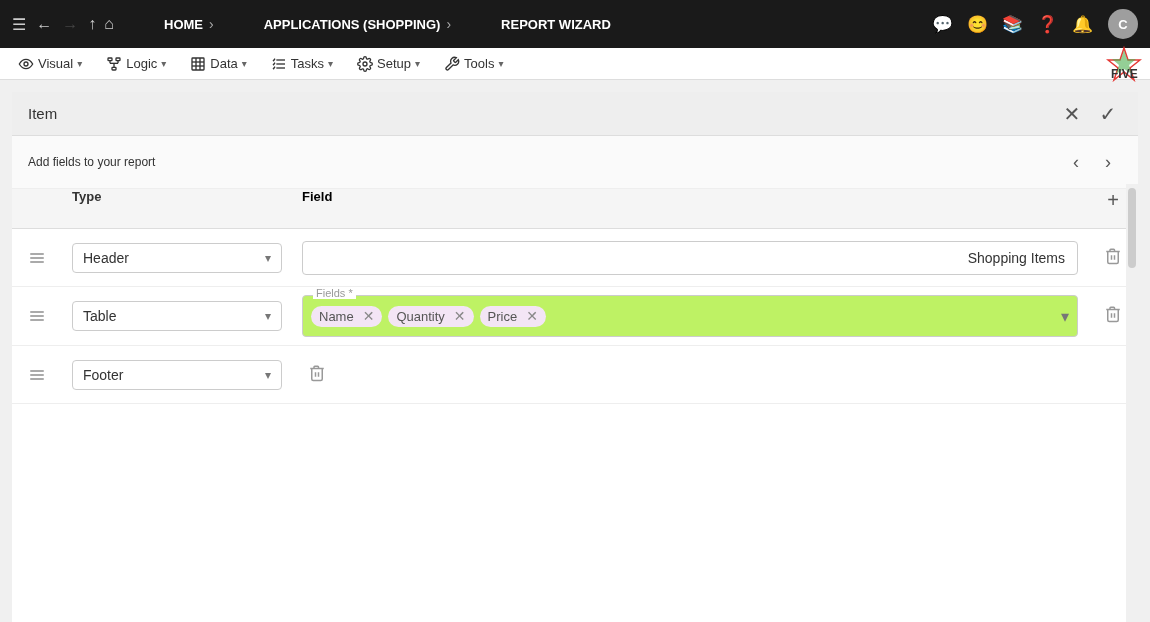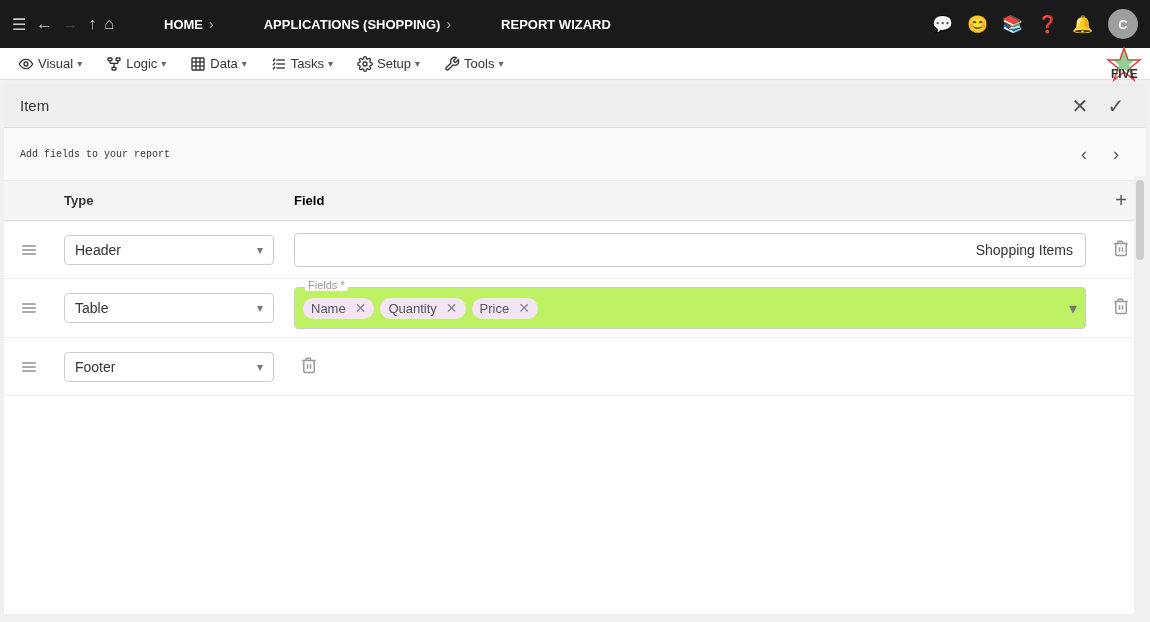--- a/index.html
+++ b/index.html
@@ -43,21 +43,21 @@
       cursor: pointer;
       font-size: 13px;
       color: #333;
       border-radius: 4px;
     }
     .menu-item svg { width: 16px; height: 16px; }
     .menu-arrow { font-size: 10px; color: #666; }
     .logo-area { margin-left: auto; display: flex; align-items: center; }
 
     
-    .content { background: #fff; margin: 4px; height: calc(622px - 92px); }
+    .content { background: #fff; margin: 12px; height: calc(622px - 92px); }
 
     
     .item-header {
       background: #eeeeee;
       padding: 0 16px;
       height: 44px;
       display: flex;
       align-items: center;
       justify-content: space-between;
       border-bottom: 1px solid #ddd;
@@ -66,29 +66,29 @@
     .item-header-actions { display: flex; gap: 8px; align-items: center; }
     .icon-btn { cursor: pointer; color: #555; font-size: 18px; display: flex; align-items: center; justify-content: center; width: 28px; height: 28px; border-radius: 4px; }
     .fields-subheader {
       background: #fafafa;
       padding: 12px 16px;
       display: flex;
       align-items: center;
       justify-content: space-between;
       border-bottom: 1px solid #eee;
     }
-    .fields-subheader-title { font-size: 10px; color: #333; font-family: Liberation Mono, monospace; }
+    .fields-subheader-title { font-size: 12px; color: #333; }
     .fields-nav { display: flex; gap: 4px; }
     .nav-arrow { cursor: pointer; color: #555; font-size: 18px; width: 28px; height: 28px; display: flex; align-items: center; justify-content: center; }
 
     
     .table-header {
       background: #f5f5f5;
       display: flex;
-      align-items: center;
+      align-items: flex-start;
       border-bottom: 1px solid #ddd;
       height: 40px;
     }
     .th-drag { width: 50px; text-align: center; }
     .th-type { flex: 0 0 230px; padding-left: 10px; font-size: 13px; font-weight: 600; color: #333; }
     .th-field { flex: 1; padding-left: 10px; font-size: 13px; font-weight: 600; color: #000000; }
     .th-add { width: 50px; display: flex; align-items: center; justify-content: center; cursor: pointer; }
     .add-btn { color: #555; font-size: 20px; }
 
     

